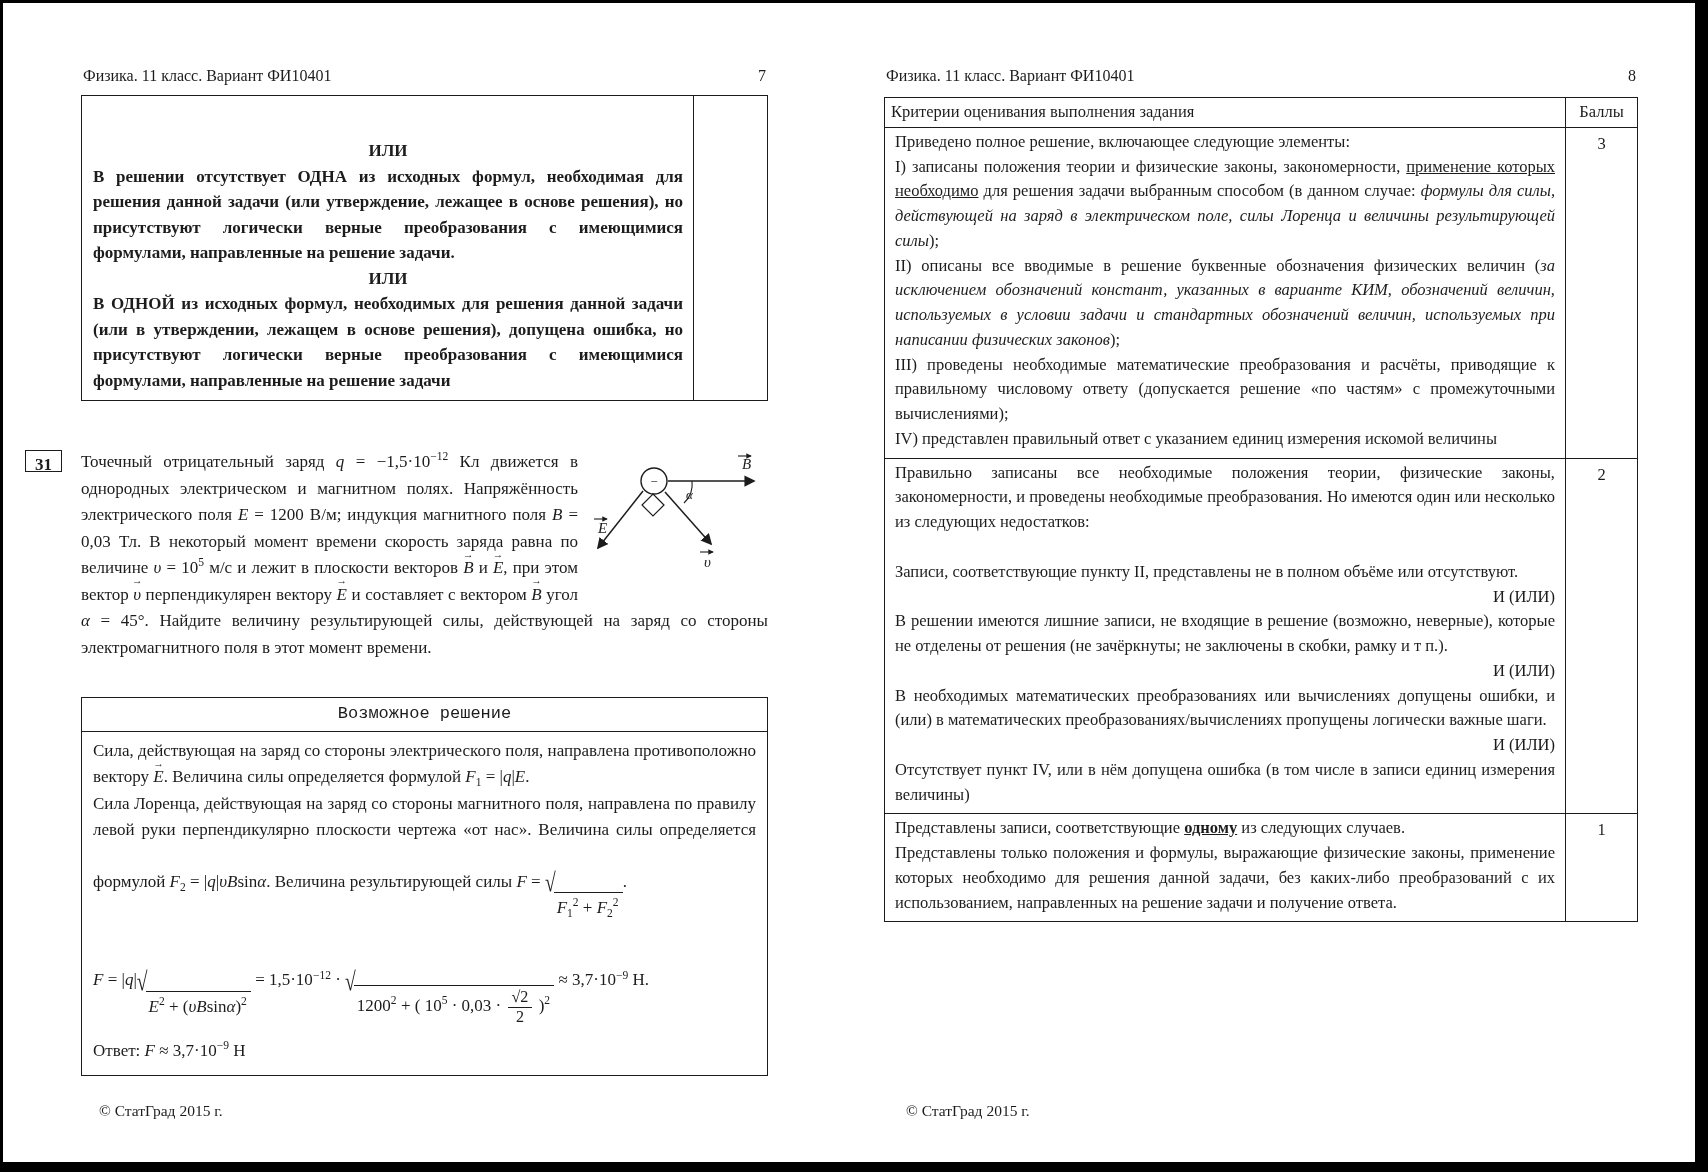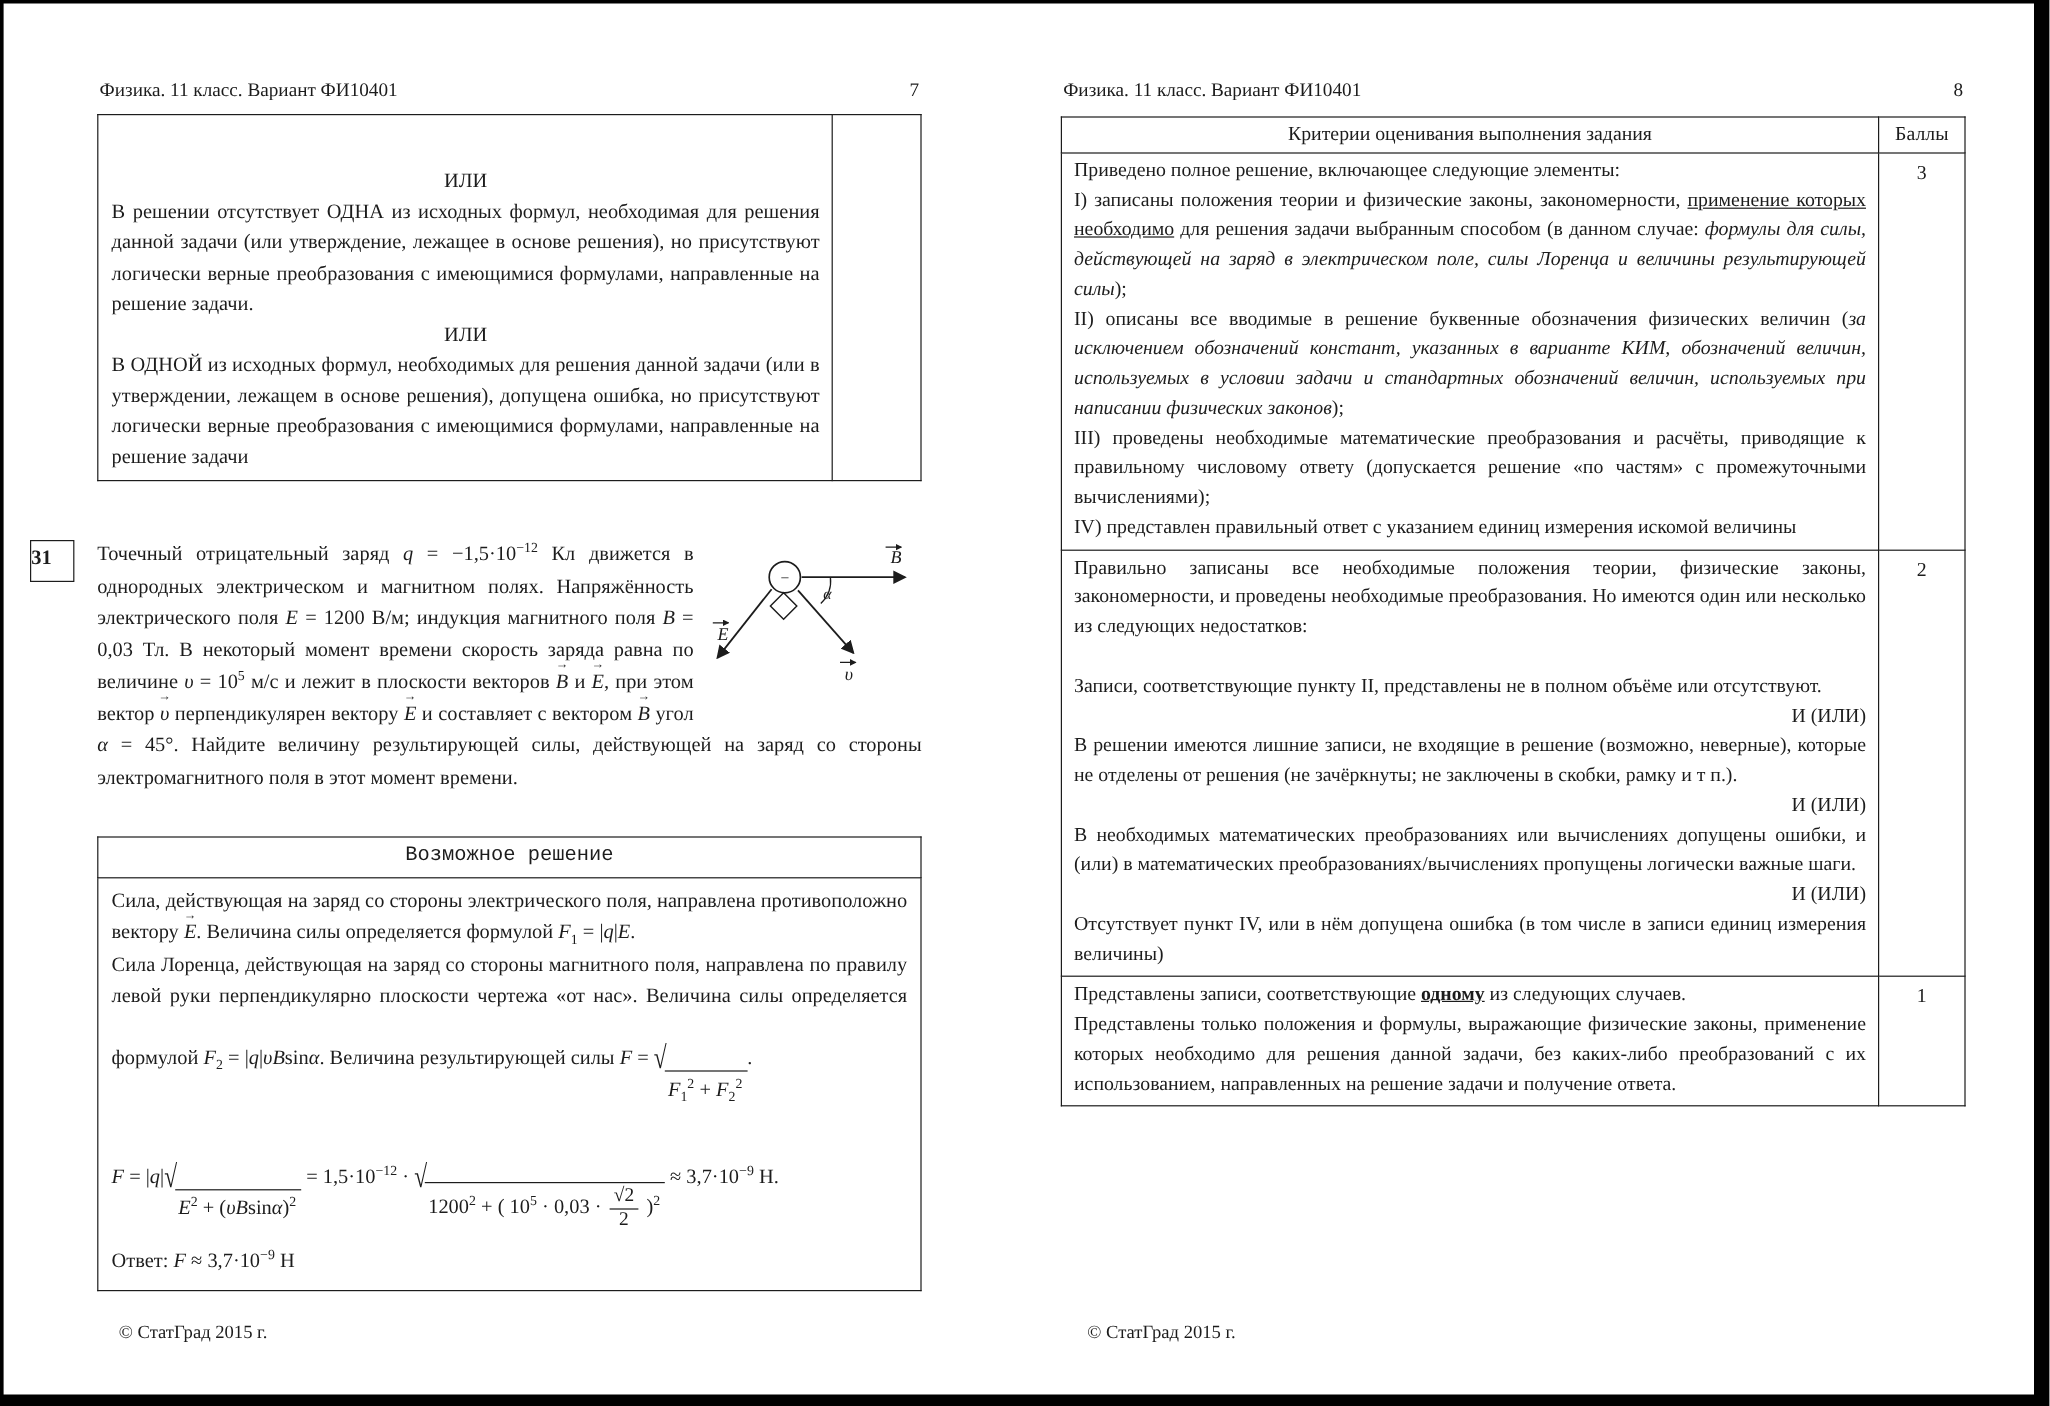--- a/index.html
+++ b/index.html
@@ -14,47 +14,47 @@
 
   .pg-head { display:flex; justify-content:space-between; font-size:16px; padding:0 2px;margin-top:28px; }
   .pg-foot { position:absolute; bottom:42px; font-size:15.5px;margin-top:28px; }
   #page7 .pg-foot { left:96px; }
   #page8 .pg-foot { left:52px; }
 
   table.tbl { border-collapse:collapse; width:100%; }
   table.tbl td { border:1.7px solid #1c1c1c; vertical-align:top; }
 
   
-  .cont-tbl { margin-top:10px; font-size:17px; line-height:1.5; }
+  .cont-tbl { margin-top:10px; font-size:17px; line-height:1.5;font-weight:bold; }
   .cont-tbl td.txt { padding:5px 10px 7px 11px; }
   .cont-tbl tr.big td.txt { padding-top:42px; }
   .cont-tbl td.score { width:74px; text-align:center; vertical-align:middle; }
   .center { text-align:center; }
   p.just { text-align:justify; }
 
   .problem { position:relative; margin-top:48px; font-size:17px; line-height:1.56; }
-  .pnum { position:absolute; left:-56px; top:1px; width:37px; height:35px;
-          border:1.8px solid #1c1c1c; text-align:left; font-weight:bold;
+  .pnum { position:absolute; left:-56px; top:1px; width:37px; height:22px;
+          border:1.8px solid #1c1c1c; text-align:center; font-weight:bold;
           font-size:17px; line-height:27px; }
   .ptext { text-align:justify; }
   .fig { float:right; width:178px; height:142px; margin:2px 0 4px 12px; }
   .fig svg { width:100%; height:100%; }
   .fig text { font-family:"Liberation Serif", serif; font-style:italic; fill:#1c1c1c; }
 
   .sol-tbl { margin-top:36px; font-size:17px; line-height:1.56; }
   .sol-tbl td.title { text-align:center; padding:3px 8px;font-family:Liberation Mono, monospace; }
   .sol-tbl td.body { padding:6px 11px 10px 11px; }
   .sol-tbl p { text-align:justify; margin:0; }
   .formula-line { margin:16px 0 12px 0 !important; }
 
   
   .crit-tbl { margin-top:12px; font-size:16.5px; line-height:1.5; }
   .crit-tbl td.txt { padding:2px 10px 6px 10px; }
   .crit-tbl td.score { width:72px; text-align:center; padding-top:4px; }
-  .crit-tbl tr.head td { text-align:center; padding:2px 6px; }
+  .crit-tbl tr.head td { padding:2px 6px; }
   .crit-tbl p { text-align:justify; margin:0; }
   .crit-tbl p.center { text-align:right; }
   .gap { margin-top:25px !important; }
 
   
   .tk-i { font-style:italic; }
   .tk-sup { vertical-align:super; font-size:0.68em; line-height:0; }
   .tk-sub { vertical-align:sub; font-size:0.68em; line-height:0; }
   .tk-u { text-decoration:underline; }
   .tk-bu { font-weight:bold; text-decoration:underline; }

